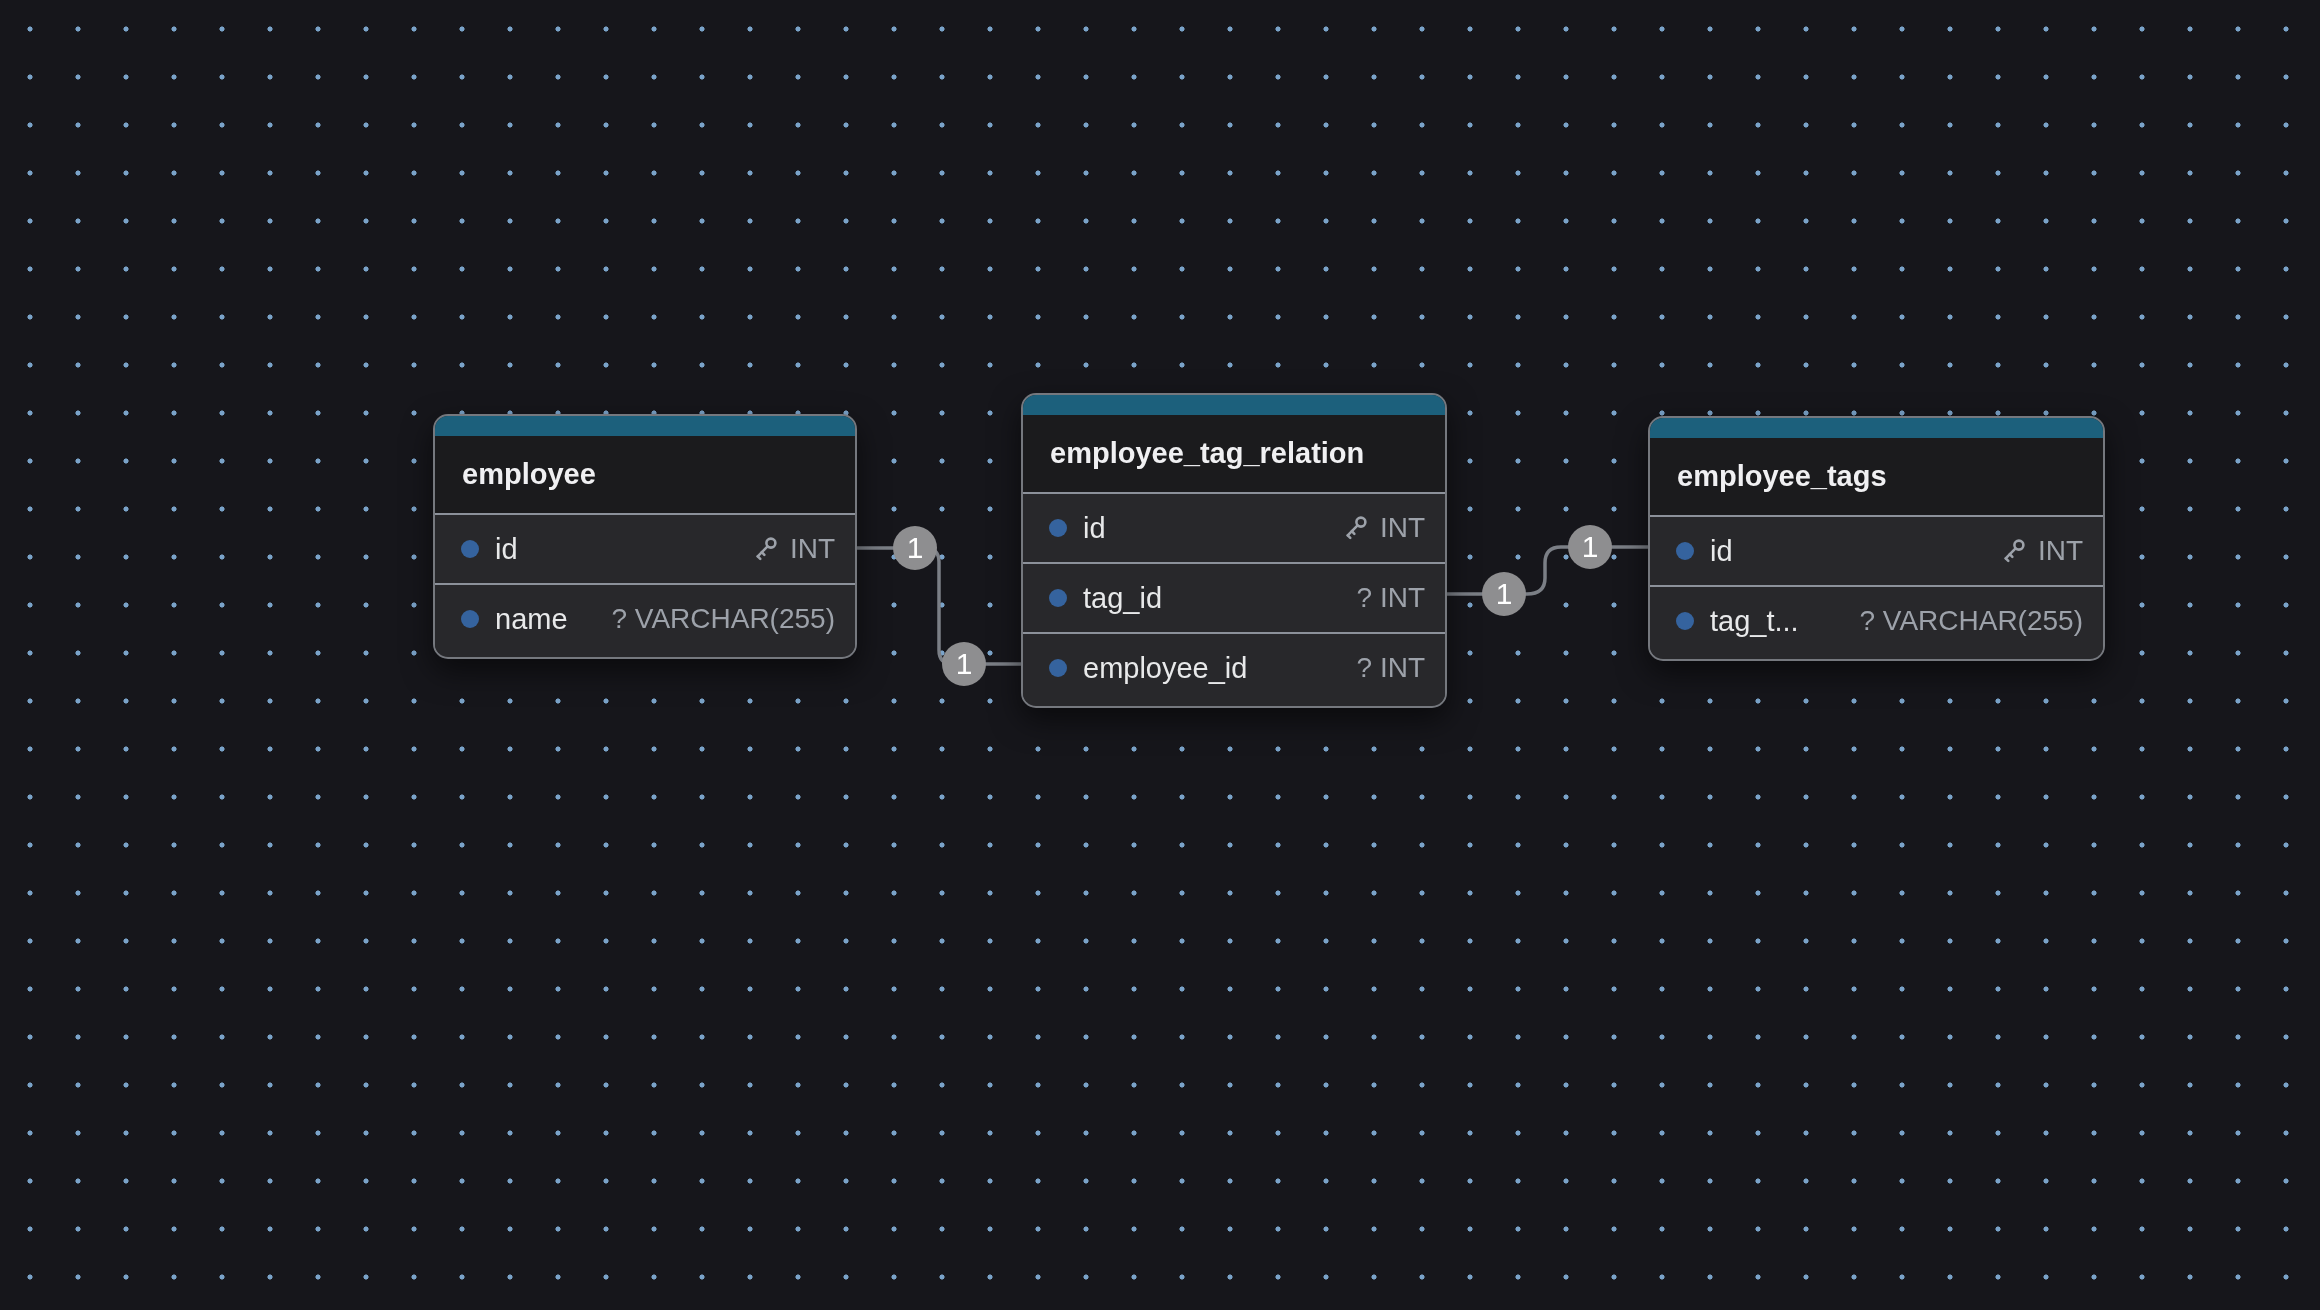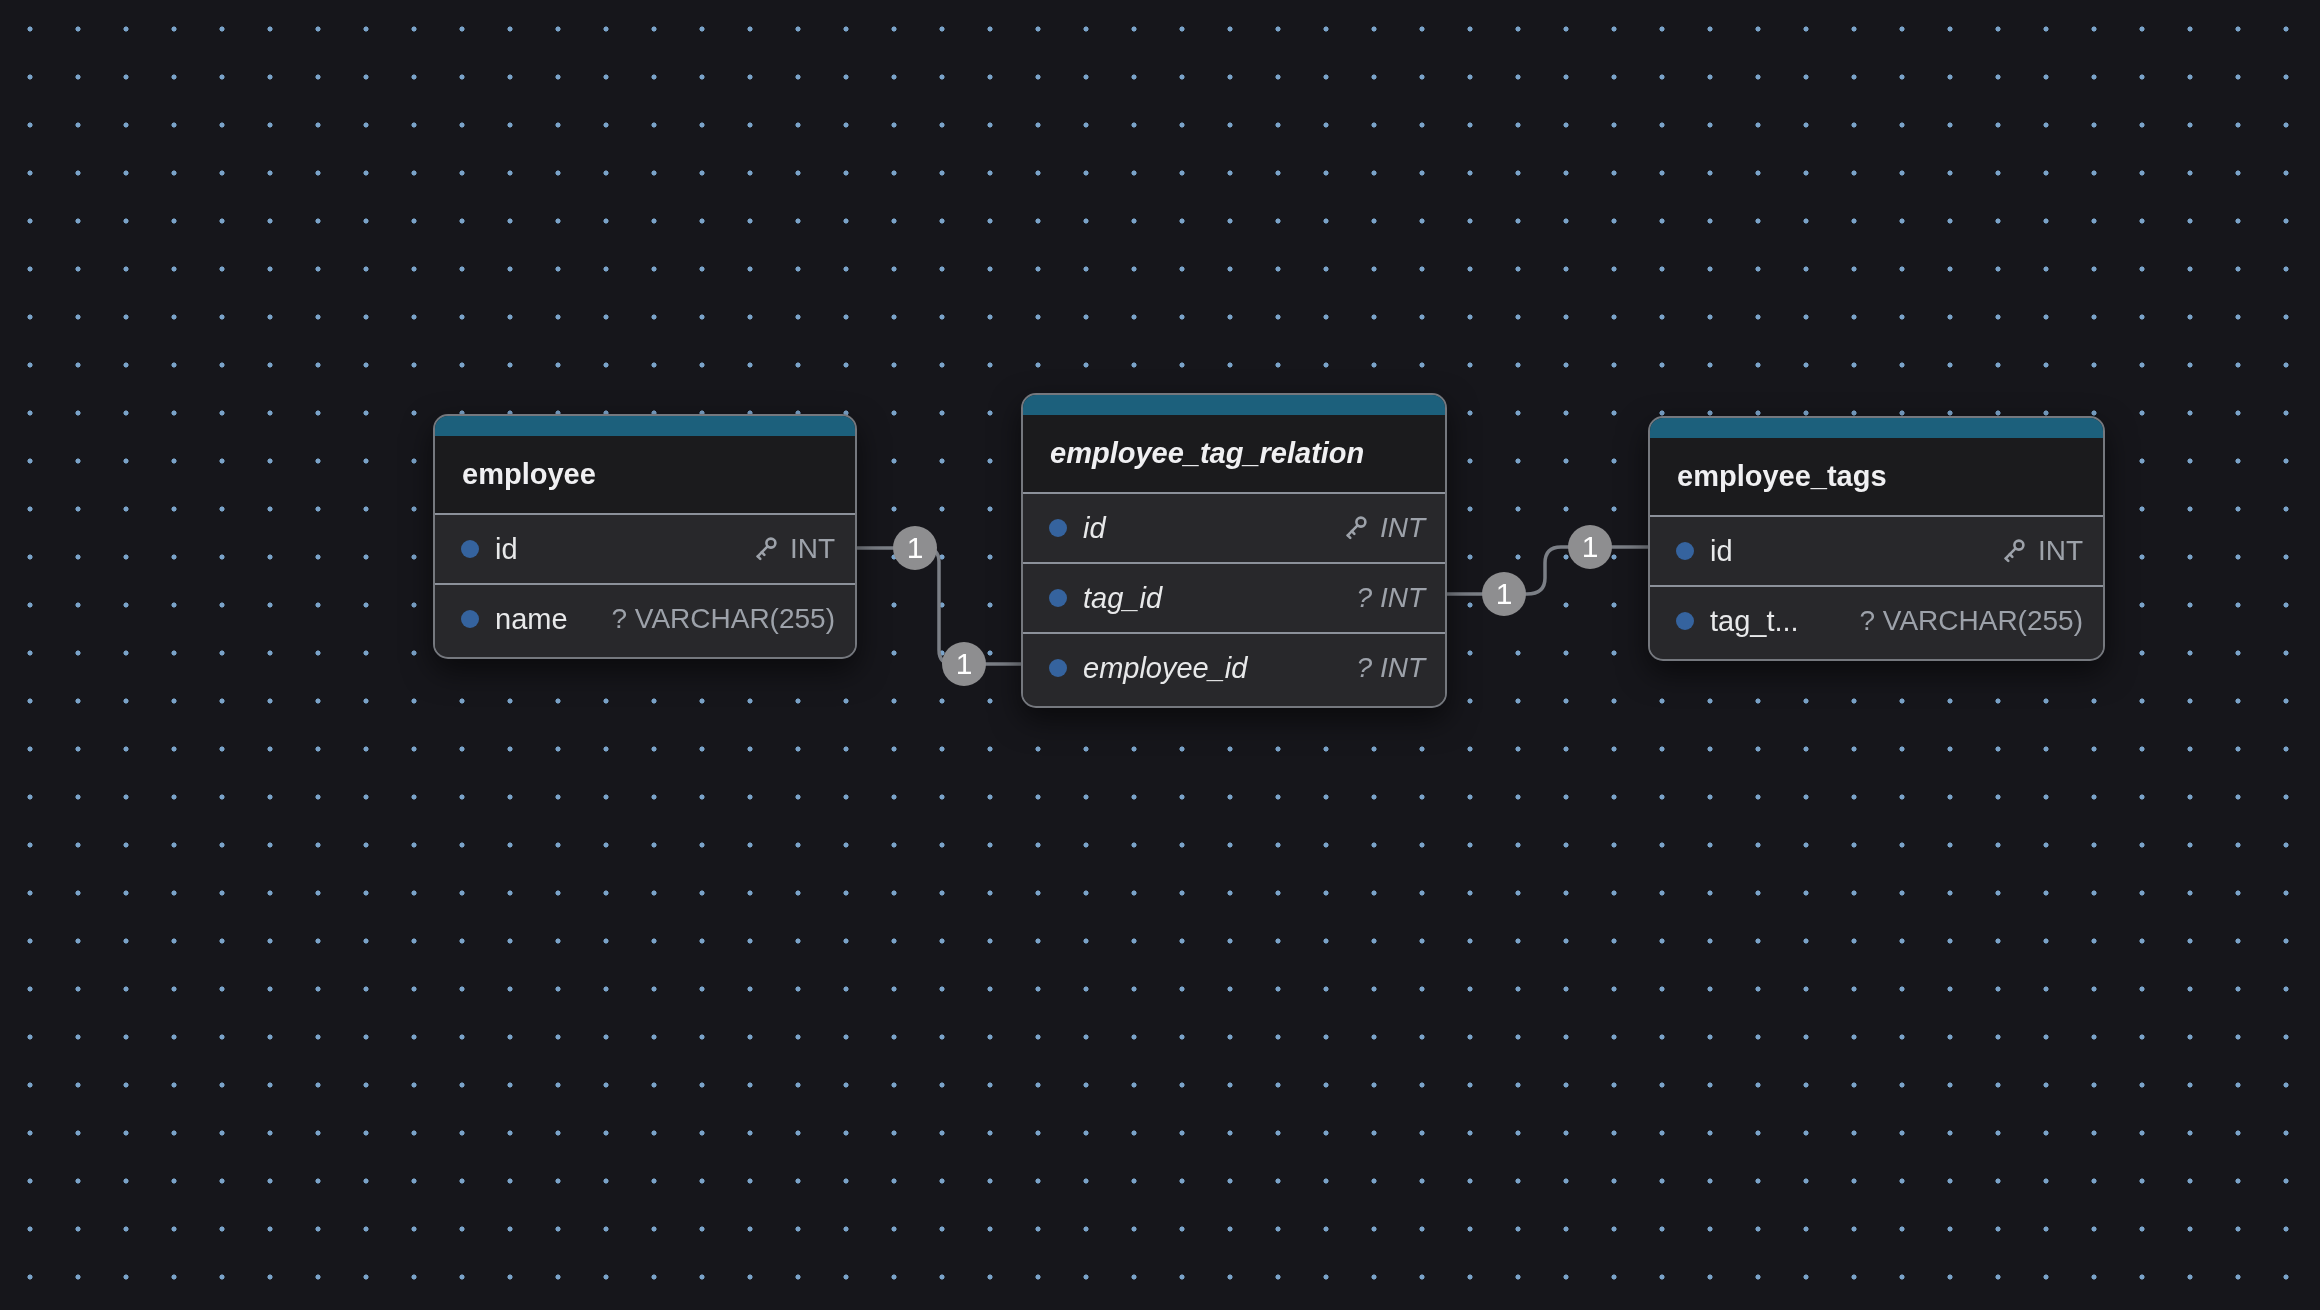--- a/index.html
+++ b/index.html
@@ -102,21 +102,21 @@
     </div>
     <div class="row">
       <span class="fdot"></span>
       <span class="fname">name</span>
       <span class="ftype">
         <span>? VARCHAR(255)</span>
       </span>
     </div>
   </div>
 
-  <div class="table" style="left:1021px;top:393px;width:426px;font-style:italic;">
+  <div class="table" style="left:1021px;top:393px;width:426px;">
     <div class="accent" style="background-color: rgb(28, 96, 124);"></div>
     <div class="tname">employee_tag_relation</div>
     <div class="row">
       <span class="fdot"></span>
       <span class="fname">id</span>
       <span class="ftype">
         <svg class="key-icon" width="30" height="30" viewBox="0 0 28 28" fill="none" stroke="#9da2aa" stroke-width="2.4" stroke-linecap="round" stroke-linejoin="round">
           <circle cx="19.5" cy="8.5" r="4.2"></circle>
           <path d="M16.4 11.6 L7.2 20.8"></path>
           <path d="M7.2 20.8 l2.4 2.4"></path>

